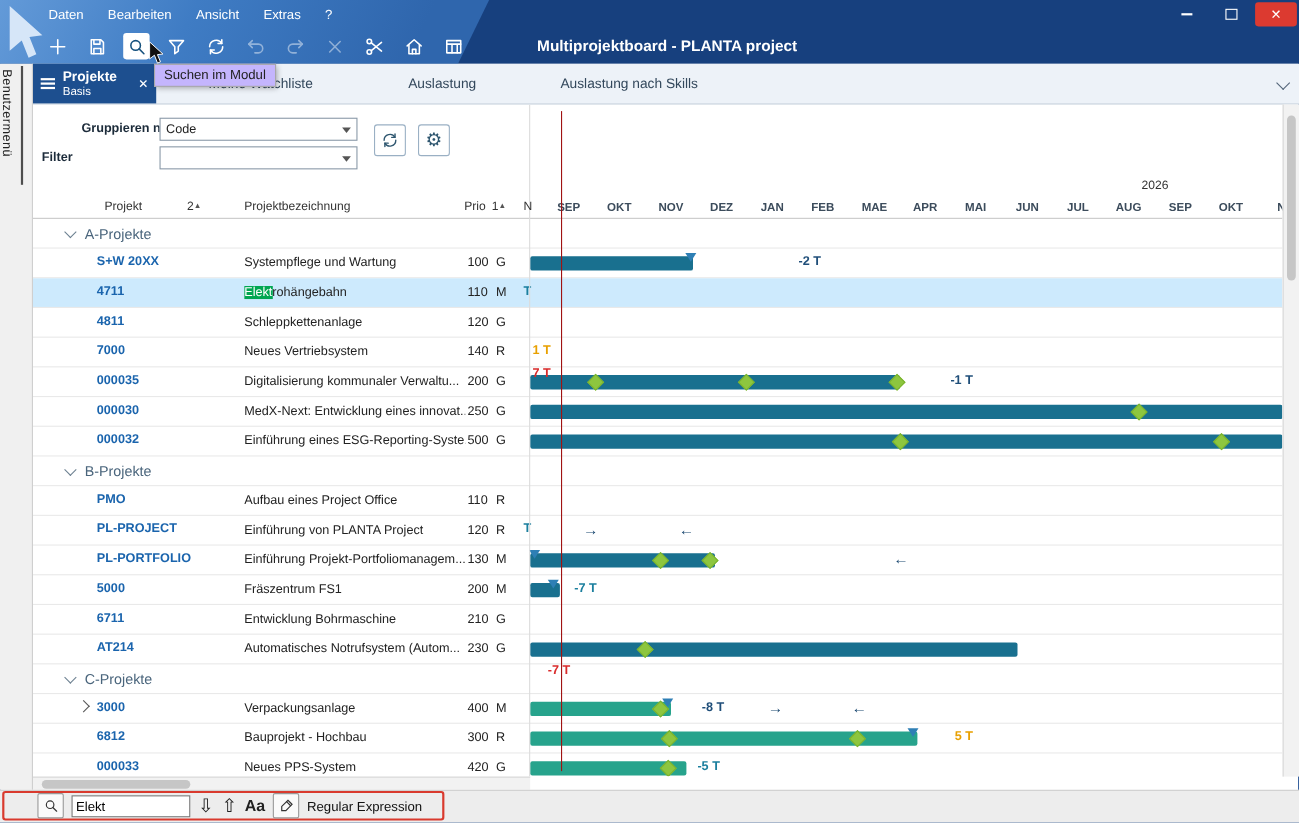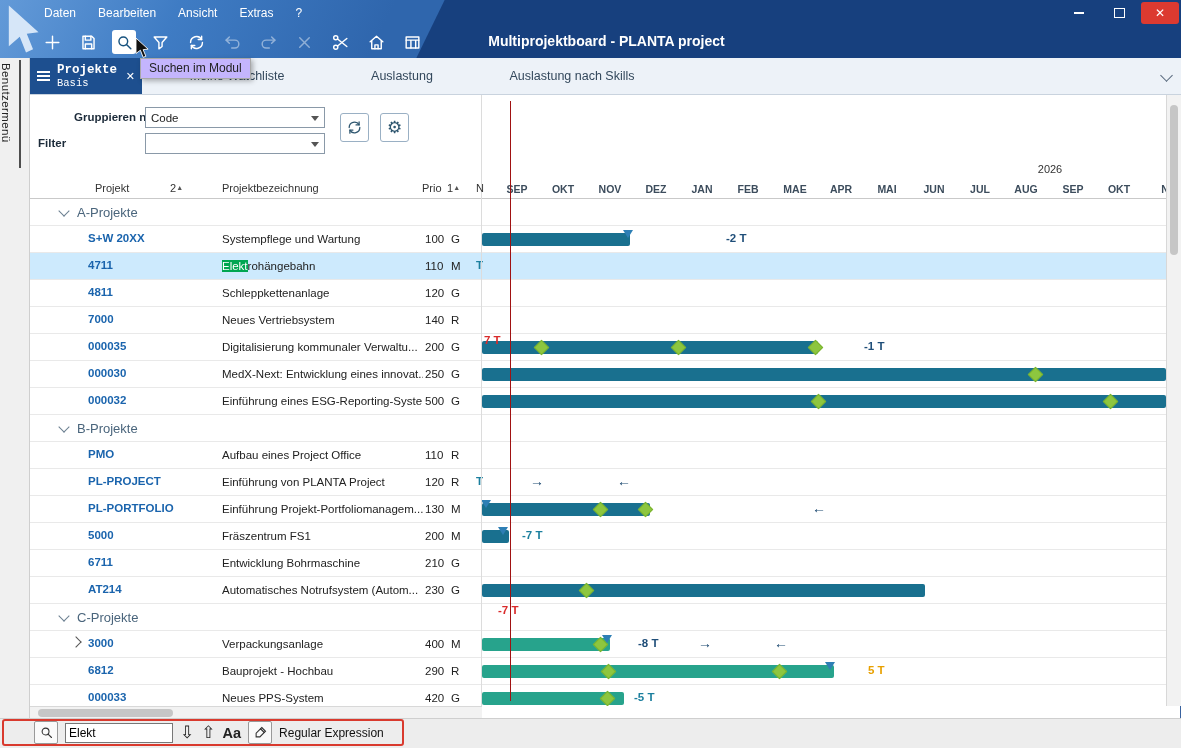--- a/index.html
+++ b/index.html
@@ -30,21 +30,21 @@
 
   
   .sidestrip{position:absolute;left:0;top:58px;width:30px;height:660px;background:#f0f0f0;border-right:1px solid #cfcfcf;box-sizing:border-box;z-index:2;text-align:center;}
   .sidestrip::after{content:"";position:absolute;left:19px;top:2px;width:2px;height:108px;background:#4d4d4d;}
   .sidestrip-label{writing-mode:vertical-rl;font-size:11.5px;color:#222;margin-top:5px;letter-spacing:.4px;}
 
   
   .tabbar{position:absolute;left:30px;top:58px;width:1151px;height:37px;background:#edf2f8;border-bottom:1px solid #c9d3de;box-sizing:border-box;display:flex;align-items:stretch;z-index:1;}
   .tab-active{width:112px;background:#1D4F8F;color:#fff;display:flex;align-items:center;padding:0 7px;box-sizing:border-box;gap:7px;}
   .burger{width:13px;height:2px;background:#fff;box-shadow:0 4px 0 #fff,0 -4px 0 #fff;display:inline-block;flex:none;}
-  .tabtext{display:flex;flex-direction:column;line-height:1.15;font-family:Liberation Mono, monospace;}
+  .tabtext{display:flex;flex-direction:column;line-height:1.15;}
   .tabtext .t1{font-size:12.5px;font-weight:bold;}
   .tabtext .t2s{font-size:10.5px;}
   .tabclose{margin-left:auto;font-size:11px;}
   .tab{display:flex;align-items:center;justify-content:center;color:#33485c;font-size:12.5px;}
   .tab.w2{width:190px;}.tab.w3{width:140px;}.tab.w4{width:200px;}
   .tabbar-chev{margin-left:auto;margin-right:10px;align-self:center;width:8px;height:8px;border-right:1.6px solid #55667a;border-bottom:1.6px solid #55667a;transform:rotate(45deg);margin-top:-2px;}
 
   
   .content{position:absolute;left:30px;top:95px;width:1136px;height:611px;background:#fff;overflow:hidden;z-index:0;}
   .vdivider{position:absolute;left:451px;top:0;width:1px;height:611px;background:#dcdcdc;z-index:2;}
@@ -336,20 +336,23 @@
             <span class="glabel red" style="left: 2px;">7 T</span>
           </div>
         </div>
         <div class="row">
           <div class="rt">
             <span class="code">7000</span>
             <span class="desc">Neues Vertriebsystem</span>
             <span class="prio">140</span>
             <span class="statusc">R</span>
           </div>
+          <div class="rg">
+            <span class="glabel amber" style="left: 2px;">1 T</span>
+          </div>
         </div>
         <div class="row">
           <div class="rt">
             <span class="code">000035</span>
             <span class="desc">Digitalisierung kommunaler Verwaltu...</span>
             <span class="prio">200</span>
             <span class="statusc">G</span>
           </div>
           <div class="rg">
             <div class="bar teal" style="left: 0px; width: 336px;"></div>
@@ -489,21 +492,21 @@
             <div class="tri" style="left: 120px;"></div>
             <span class="glabel navy" style="left: 156px;">-8 T</span>
             <span class="garrow" style="left: 216px;">→</span>
             <span class="garrow" style="left: 292px;">←</span>
           </div>
         </div>
         <div class="row">
           <div class="rt">
             <span class="code">6812</span>
             <span class="desc">Bauprojekt - Hochbau</span>
-            <span class="prio">290</span>
+            <span class="prio">300</span>
             <span class="statusc">R</span>
           </div>
           <div class="rg">
             <div class="bar green" style="left: 0px; width: 352px;"></div>
             <div class="dia" style="left: 121px;"></div>
             <div class="dia" style="left: 292px;"></div>
             <div class="tri" style="left: 343px;"></div>
             <span class="glabel amber" style="left: 386px;">5 T</span>
           </div>
         </div>

